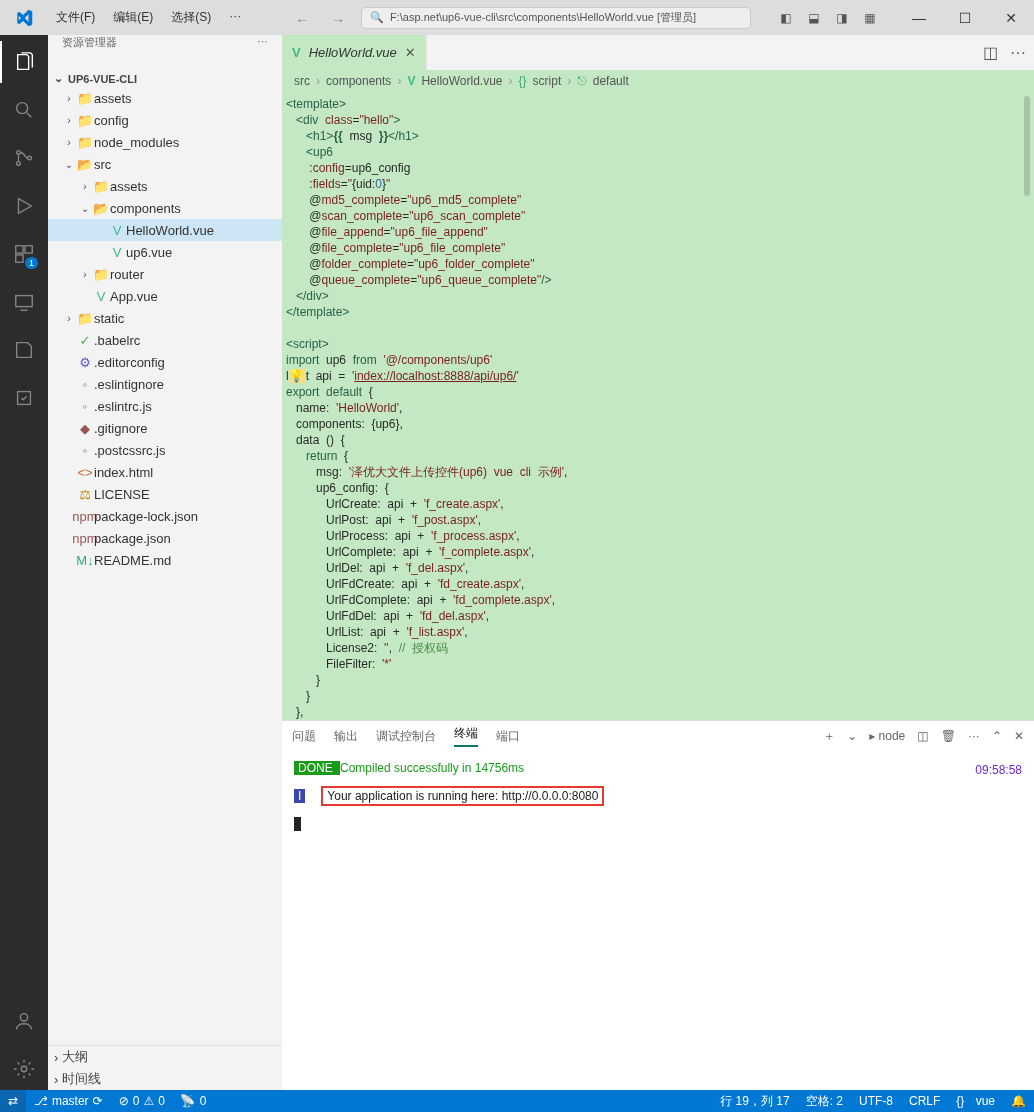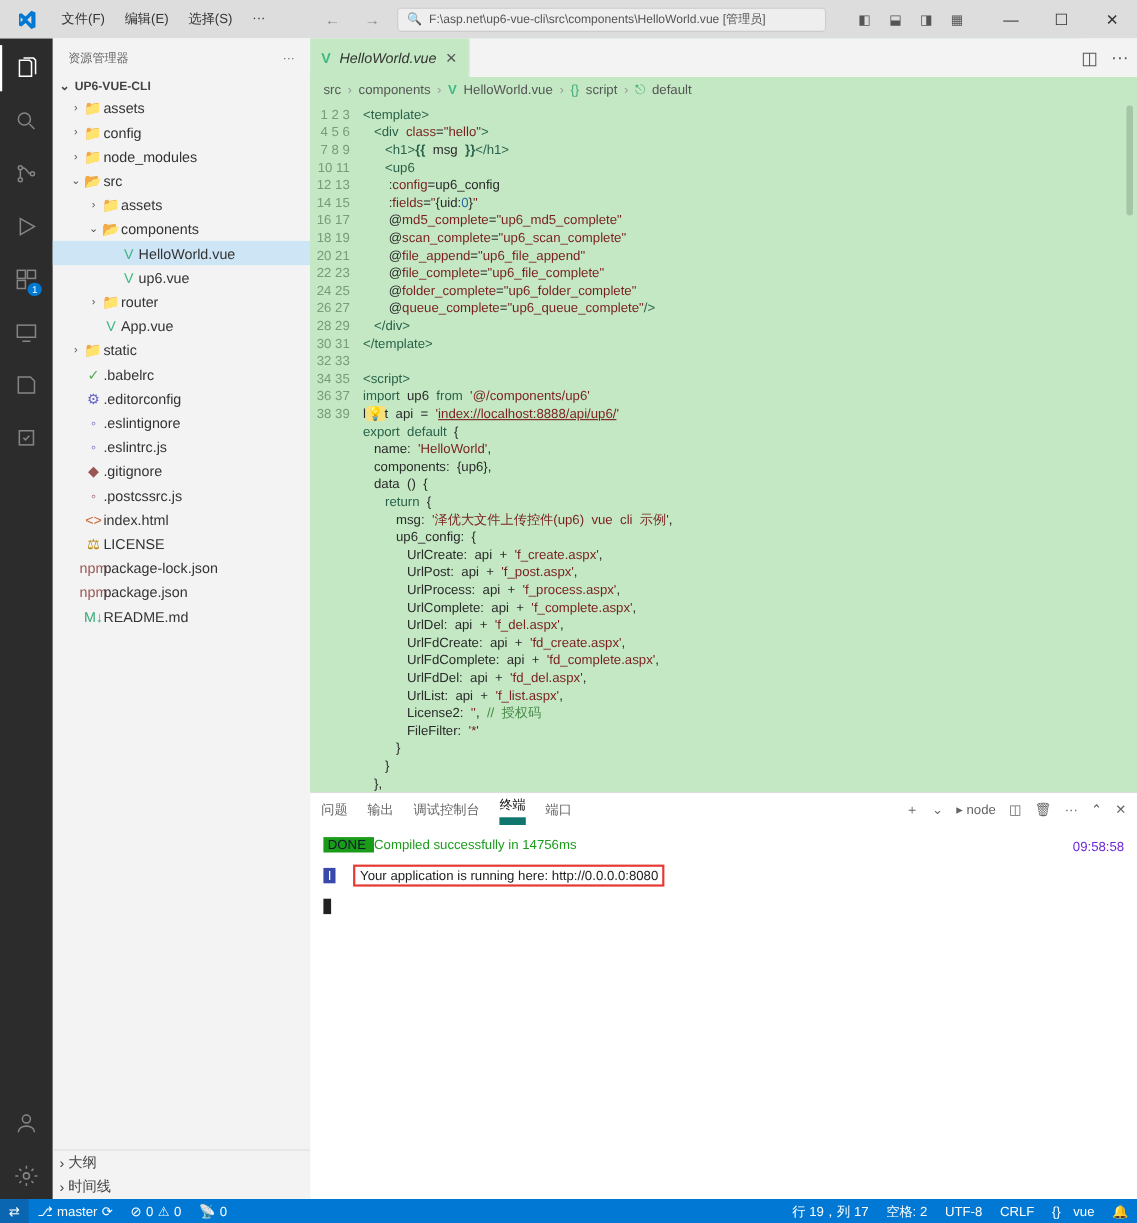--- a/index.html
+++ b/index.html
@@ -17,21 +17,21 @@
 .titlebar .winbtns .wb { width:46px; text-align:center; font-size:14px; color:#333 }
 
 .body { display:flex; height:calc(1112px - 35px - 22px) }
 .activitybar { width:48px; background:#2c2c2c; display:flex; flex-direction:column; align-items:center; padding-top:6px; gap:6px }
 .activitybar .ai { width:48px; height:42px; display:flex; align-items:center; justify-content:center; color:#858585; position:relative }
 .activitybar .ai.active { color:#fff; border-left:2px solid #fff }
 .activitybar .ai .badge { position:absolute; bottom:6px; right:10px; background:#0078d4; color:#fff; font-size:9px; border-radius:8px; padding:0 4px; line-height:12px }
 .activitybar .spacer { flex:1 }
 
 .sidebar { width:234px; background:#f3f3f3; display:flex; flex-direction:column; font-size:13px; color:#444 }
-.sb-head { height:35px; display:flex; align-items:center; padding:0 14px; font-size:11px; color:#666; justify-content:space-between }
+.sb-head { height:35px; display:flex; align-items:flex-start; padding:0 14px; font-size:11px; color:#666; justify-content:space-between }
 .sb-project { display:flex; align-items:center; padding:2px 6px; font-size:11px; font-weight:700; color:#444 }
 .ti { display:flex; align-items:center; height:22px; cursor:pointer }
 .ti .chev { width:14px; text-align:center; color:#555; font-size:10px }
 .ti .ico { width:18px; display:flex; justify-content:center; font-size:13px }
 .ti .lbl { font-size:13px; color:#333 }
 .ti.sel { background:#cde5f5 }
 .folder { color:#b8860b }
 .vue { color:#41b883 }
 .js  { color:#e8a33d }
 .json{ color:#955 }
@@ -54,25 +54,25 @@
 
 .editor { flex:1; display:flex; background:#c3e8c3; font-family: Consolas,"Courier New",monospace; font-size:12px; line-height:16px; overflow:hidden; position:relative }
 .gutter { width:44px; text-align:right; color:#7a9a7a; padding:4px 8px 4px 0 }
 .code { flex:1; padding:4px 0 4px 4px; white-space:pre; color:#2a2a2a }
 .tk-tag{color:#2a614a}.tk-attr{color:#7a1f1f}.tk-str{color:#7a1f1f}.tk-num{color:#2a6aa0}.tk-kw{color:#2a614a}.tk-prop{color:#7a1f1f}.tk-pl{color:#2a614a;font-weight:700}.tk-bulb{background:#f7e07a;border-radius:2px;padding:0 1px}
 .tk-cmt{color:#4a8a4a}
 .minimap { position:absolute; right:4px; top:4px; width:6px; height:100px; background:rgba(0,0,0,.15); border-radius:3px }
 
 .panel { height:370px; background:#fff; display:flex; flex-direction:column; border-top:1px solid #ddd }
 .ptabs { height:30px; display:flex; align-items:center; padding:0 10px; font-size:12px; color:#666; gap:18px }
-.ptabs .pt.active { color:#111; border-bottom:7px solid #0f766e; padding-bottom:3px }
+.ptabs .pt.active { color:#111; border-bottom:2px solid #0f766e; padding-bottom:3px }
 .ptabs .r { margin-left:auto; display:flex; align-items:center; gap:12px; color:#666 }
 .term { flex:1; font-family:Consolas,monospace; font-size:12px; padding:10px 12px; color:#222; position:relative }
 .term .time { position:absolute; right:12px; top:12px; color:#6d28d9 }
-.done { background:#1a9c1a; color:#0f172a; padding:0 4px }
+.done { background:#1a9c1a; color:#ffffff; padding:0 4px }
 .donemsg { color:#1a9c1a }
 .ibox { display:inline-block; background:#3949ab; color:#fff; padding:0 4px; margin-top:14px }
 .cursor { display:inline-block; width:7px; height:14px; background:#222; vertical-align:middle; margin-top:14px }
 .hl { border:2px solid #e53935; padding:1px 4px; margin-left:16px }
 
 .statusbar { height:22px; background:#0078d4; color:#fff; font-size:12px; display:flex; align-items:center }
 .statusbar .sb { padding:0 8px; display:flex; align-items:center; gap:4px }
 .statusbar .remote { background:#0a66b0; height:100%; display:flex; align-items:center; padding:0 8px }
 .statusbar .r { margin-left:auto; display:flex }
 
@@ -327,60 +327,20 @@
       <span style="color:#41b883;font-weight:700">V</span>
         <span class="c">HelloWorld.vue</span>
         <span class="sep">›</span>
       <span style="color:#4a7">{}</span>
         <span class="c">script</span>
         <span class="sep">›</span>
       <span style="color:#4a7">⎋</span>
         <span class="c">default</span>
     </div>
     <div class="editor">
-      <div class="gutter" id="gutter">1
-2
-3
-4
-5
-6
-7
-8
-9
-10
-11
-12
-13
-14
-15
-16
-17
-18
-19
-20
-21
-22
-23
-24
-25
-26
-27
-28
-29
-30
-31
-32
-33
-34
-35
-36
-37
-38
-39
-</div>
       <div class="code" id="code"><span class="tk-tag">&lt;template&gt;</span>
    <span class="tk-tag">&lt;div</span>  <span class="tk-attr">class</span>=<span class="tk-str">"</span><span class="tk-prop">hello</span><span class="tk-str">"</span><span class="tk-tag">&gt;</span>
       <span class="tk-tag">&lt;h1&gt;</span><span class="tk-pl">{{</span>  msg  <span class="tk-pl">}}</span><span class="tk-tag">&lt;/h1&gt;</span>
       <span class="tk-tag">&lt;up6</span>
        :<span class="tk-attr">config</span>=up6_config
        :<span class="tk-attr">fields</span>=<span class="tk-str">"</span>{uid:<span class="tk-num">0</span>}<span class="tk-str">"</span>
        @<span class="tk-attr">md5_complete</span>=<span class="tk-str">"up6_md5_complete"</span>
        @<span class="tk-attr">scan_complete</span>=<span class="tk-str">"up6_scan_complete"</span>
        @<span class="tk-attr">file_append</span>=<span class="tk-str">"up6_file_append"</span>
        @<span class="tk-attr">file_complete</span>=<span class="tk-str">"up6_file_complete"</span>

